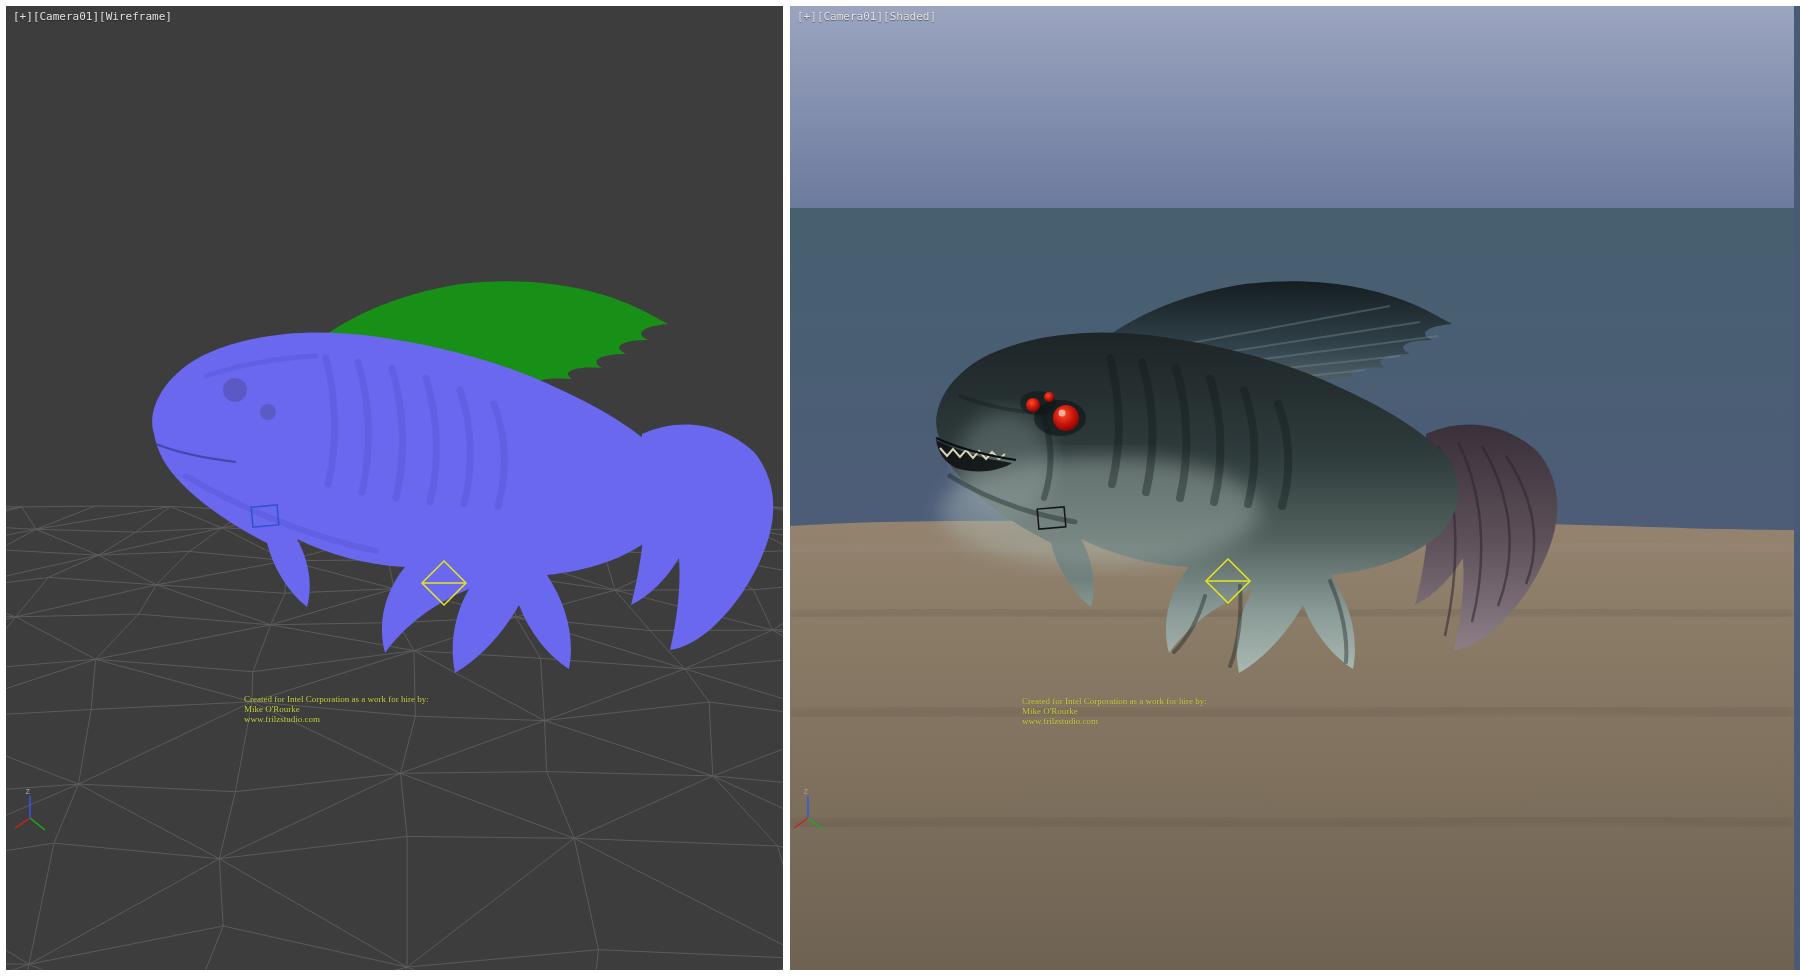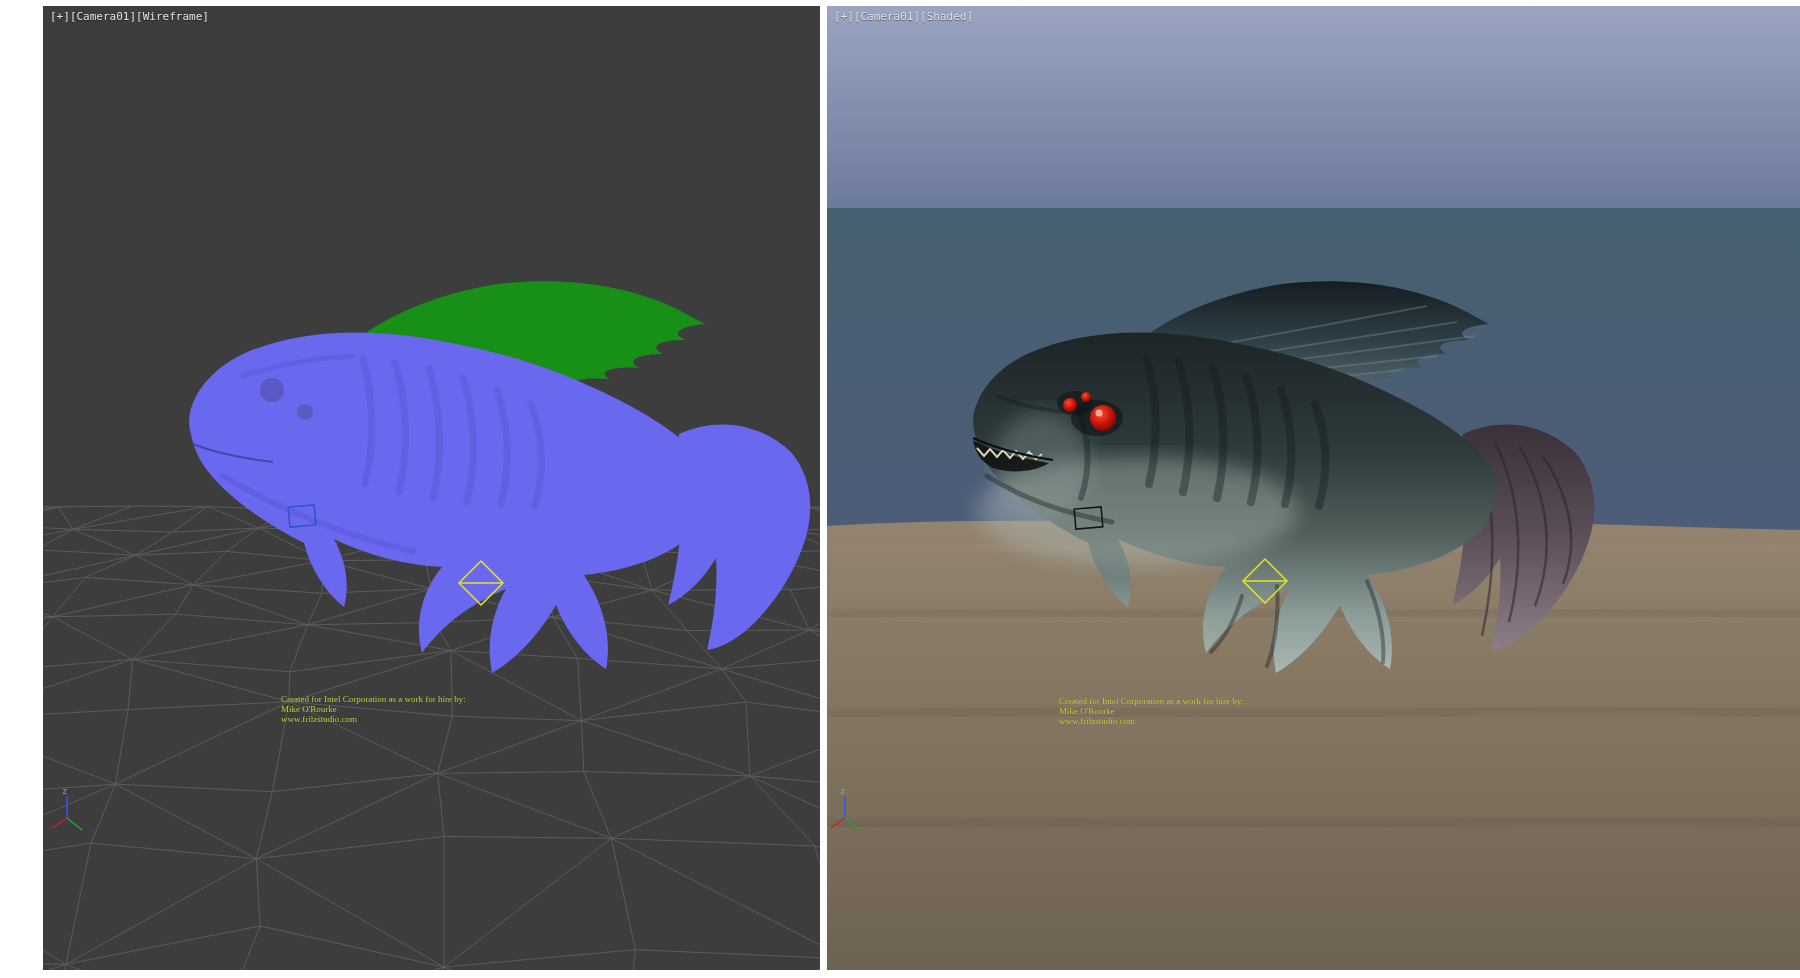--- a/index.html
+++ b/index.html
@@ -1,18 +1,18 @@
 <!DOCTYPE html>
 <html><head>
 <meta charset="utf-8">
 <style>
   html,body{margin:0;padding:0;}
   body{width:1800px;height:978px;background:#ffffff;position:relative;overflow:hidden;
        font-family:"DejaVu Sans",sans-serif;}
-  .viewport{position:absolute;top:6px;height:964px;overflow:hidden;margin-left:37px;}
+  .viewport{position:absolute;top:6px;height:964px;overflow:hidden;}
   #vp-left{left:6px;width:777px;background:#3d3d3d;}
   #vp-right{left:790px;width:1004px;background:#4a5a74;padding-left:19px;}
   .vp-svg{position:absolute;left:0;top:0;}
   .vp-label{position:absolute;top:4px;left:7px;z-index:6;
             font-family:"DejaVu Sans Mono","Liberation Mono",monospace;
             font-size:11px;color:#e2e2e2;cursor:default;letter-spacing:0px;
             text-shadow:0 1px 1px rgba(0,0,0,.45);}
   .vp-label span{cursor:pointer;}
   .annotation{position:absolute;z-index:5;font-size:9px;line-height:10px;
               color:#c9cf3e;font-family:Liberation Serif, serif;

